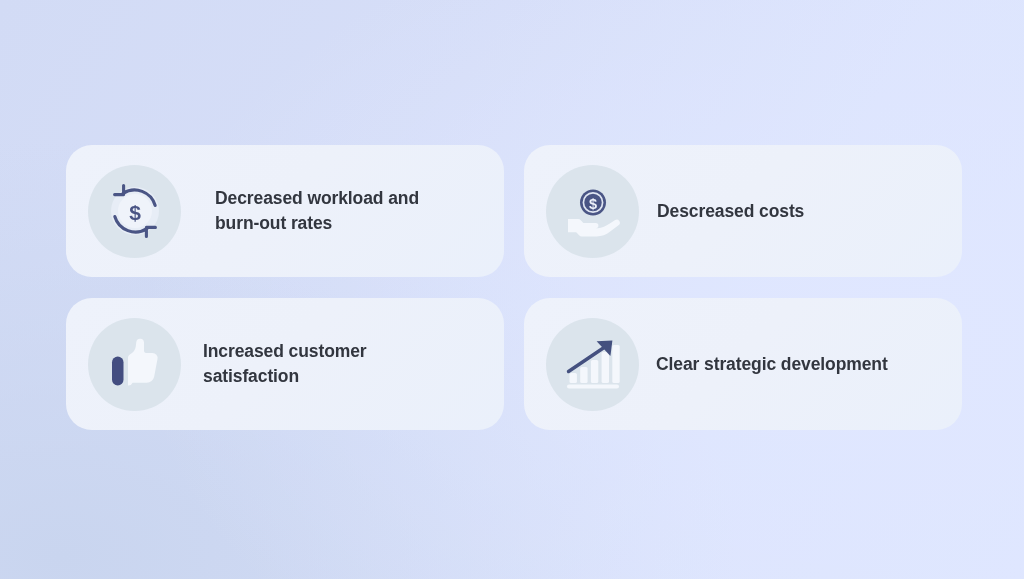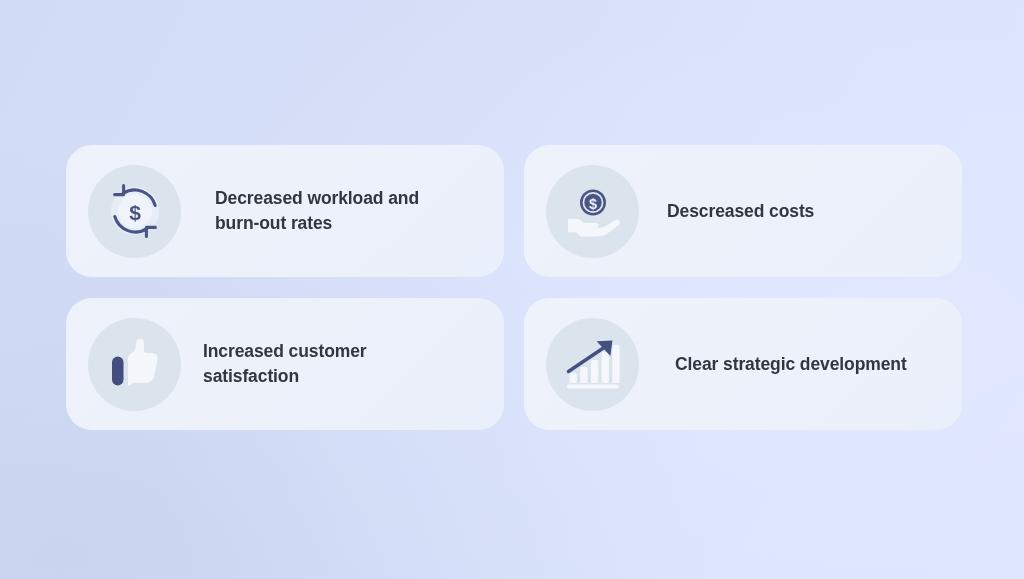--- a/index.html
+++ b/index.html
@@ -67,23 +67,23 @@
   .card-label {
     font-size: 17.5px;
     line-height: 25px;
     font-weight: bold;
     color: #32363f;
     letter-spacing: -0.1px;
     white-space: pre-line;
   }
 
   .card-1 .card-label { margin-left: 24px; }
-  .card-2 .card-label { margin-left: 18px; }
+  .card-2 .card-label { margin-left: 8px; }
   .card-3 .card-label { margin-left: 12px; }
-  .card-4 .card-label { margin-left: 26px; }
+  .card-4 .card-label { margin-left: 7px; }
 </style>
 </head>
 <body>
 
 <div id="stage">
 
   <div id="grid">
 
     <div class="card card-1">
       <div class="icon-wrap">

